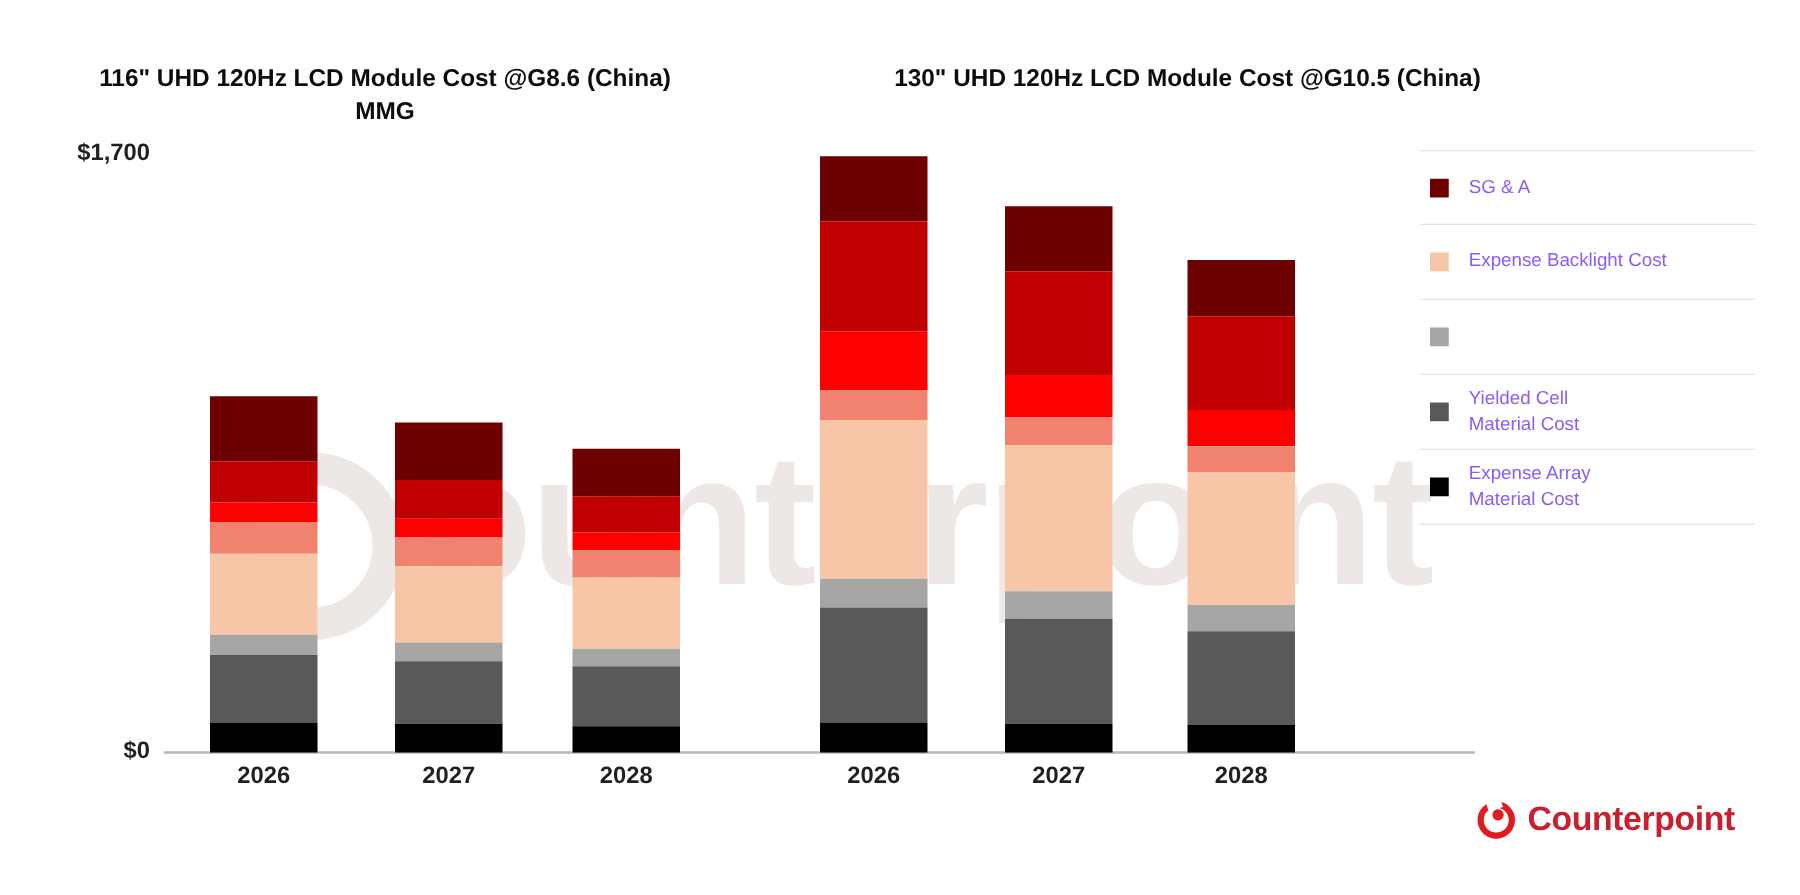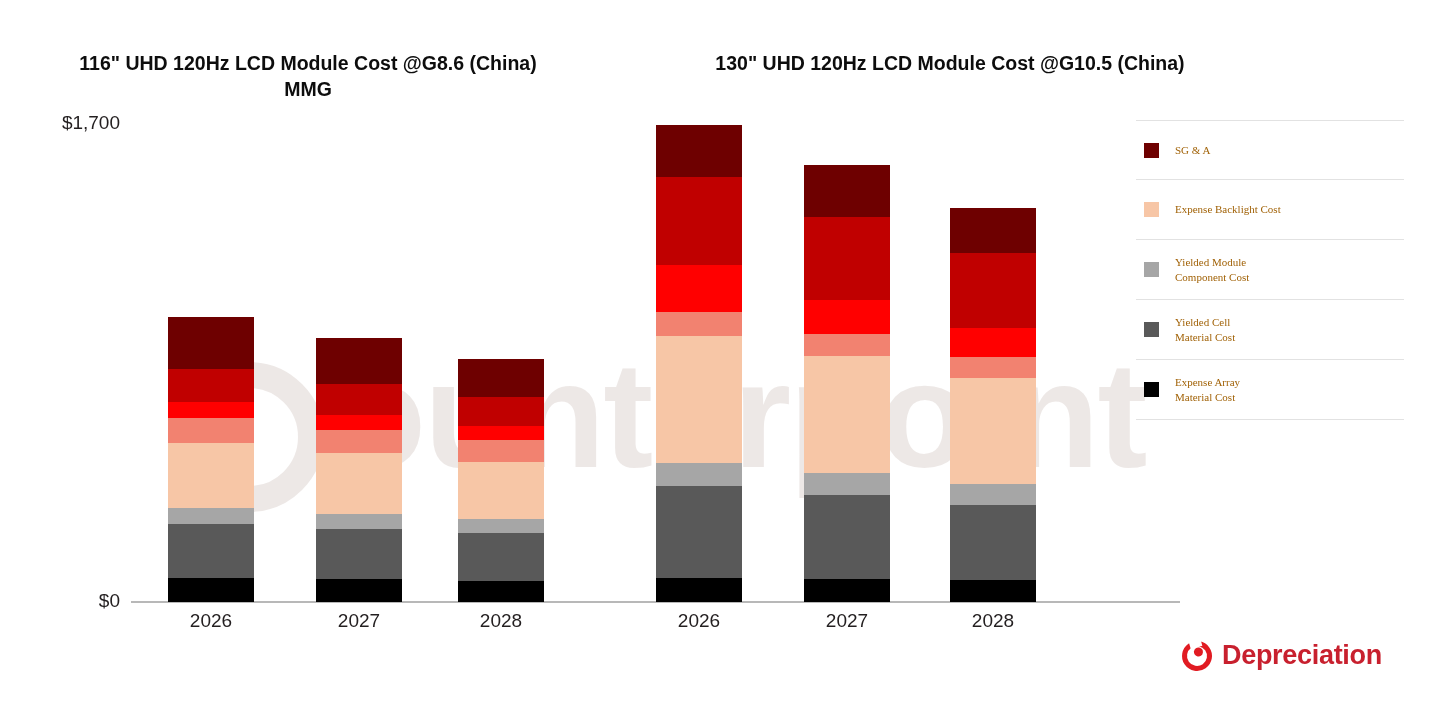--- a/index.html
+++ b/index.html
@@ -52,21 +52,21 @@
   #title-right { left:600px; top:50px;  width:700px; }
 
   
   #plot {
     position:absolute;
     left:0; top:0;
     width:1440px; height:716px;
     z-index:2;
     pointer-events:none;
   }
-  #plot > * { pointer-events:auto; }
+  #plot > * { pointer-events:auto;font-weight:bold; }
 
   .axis-label {
     position:absolute;
     font-size:19px;
     color:#231f20;
     text-align:right;
     width:90px;
   }
   #ylab-top { left:30px;  top:112px; }
   #ylab-bot { left:30px;  top:590px; }
@@ -110,25 +110,24 @@
     padding:4px 0;
   }
   .legend-row:first-child { border-top:1px solid #e2e2e2; }
   .legend-swatch {
     width:15px; height:15px;
     flex:0 0 15px;
     margin-left:8px;
     margin-right:16px;
   }
   .legend-text {
-    font-size:11px;
-    color:#a16207;
+    font-size:15px;
+    color:#8b5cf6;
     line-height:1.35;
     white-space:pre-line;
-    font-family:Liberation Serif, serif;
   }
 
   
   #logo {
     position:absolute;
     left:1182px; top:640px;
     display:flex;
     align-items:center;
     z-index:3;
   }
@@ -254,31 +253,29 @@
     <div class="legend-row">
       <span class="legend-swatch" style="background: rgb(110, 0, 0);"></span>
       <span class="legend-text">SG &amp; A</span>
     </div>
     <div class="legend-row">
       <span class="legend-swatch" style="background: rgb(247, 198, 166);"></span>
       <span class="legend-text">Expense  Backlight  Cost</span>
     </div>
     <div class="legend-row">
       <span class="legend-swatch" style="background: rgb(166, 166, 166);"></span>
-      <span class="legend-text">Yielded  Module
-Component Cost</span>
     </div>
     <div class="legend-row">
       <span class="legend-swatch" style="background: rgb(89, 89, 89);"></span>
       <span class="legend-text">Yielded  Cell
 Material Cost</span>
     </div>
     <div class="legend-row">
       <span class="legend-swatch" style="background: rgb(0, 0, 0);"></span>
       <span class="legend-text">Expense  Array
 Material Cost</span>
     </div>
   </div>
 
 <div id="logo">
   <div id="logo-mark"></div>
-  <div id="logo-text">Depreciation</div>
+  <div id="logo-text">Counterpoint</div>
 </div>
 
 </body></html>

